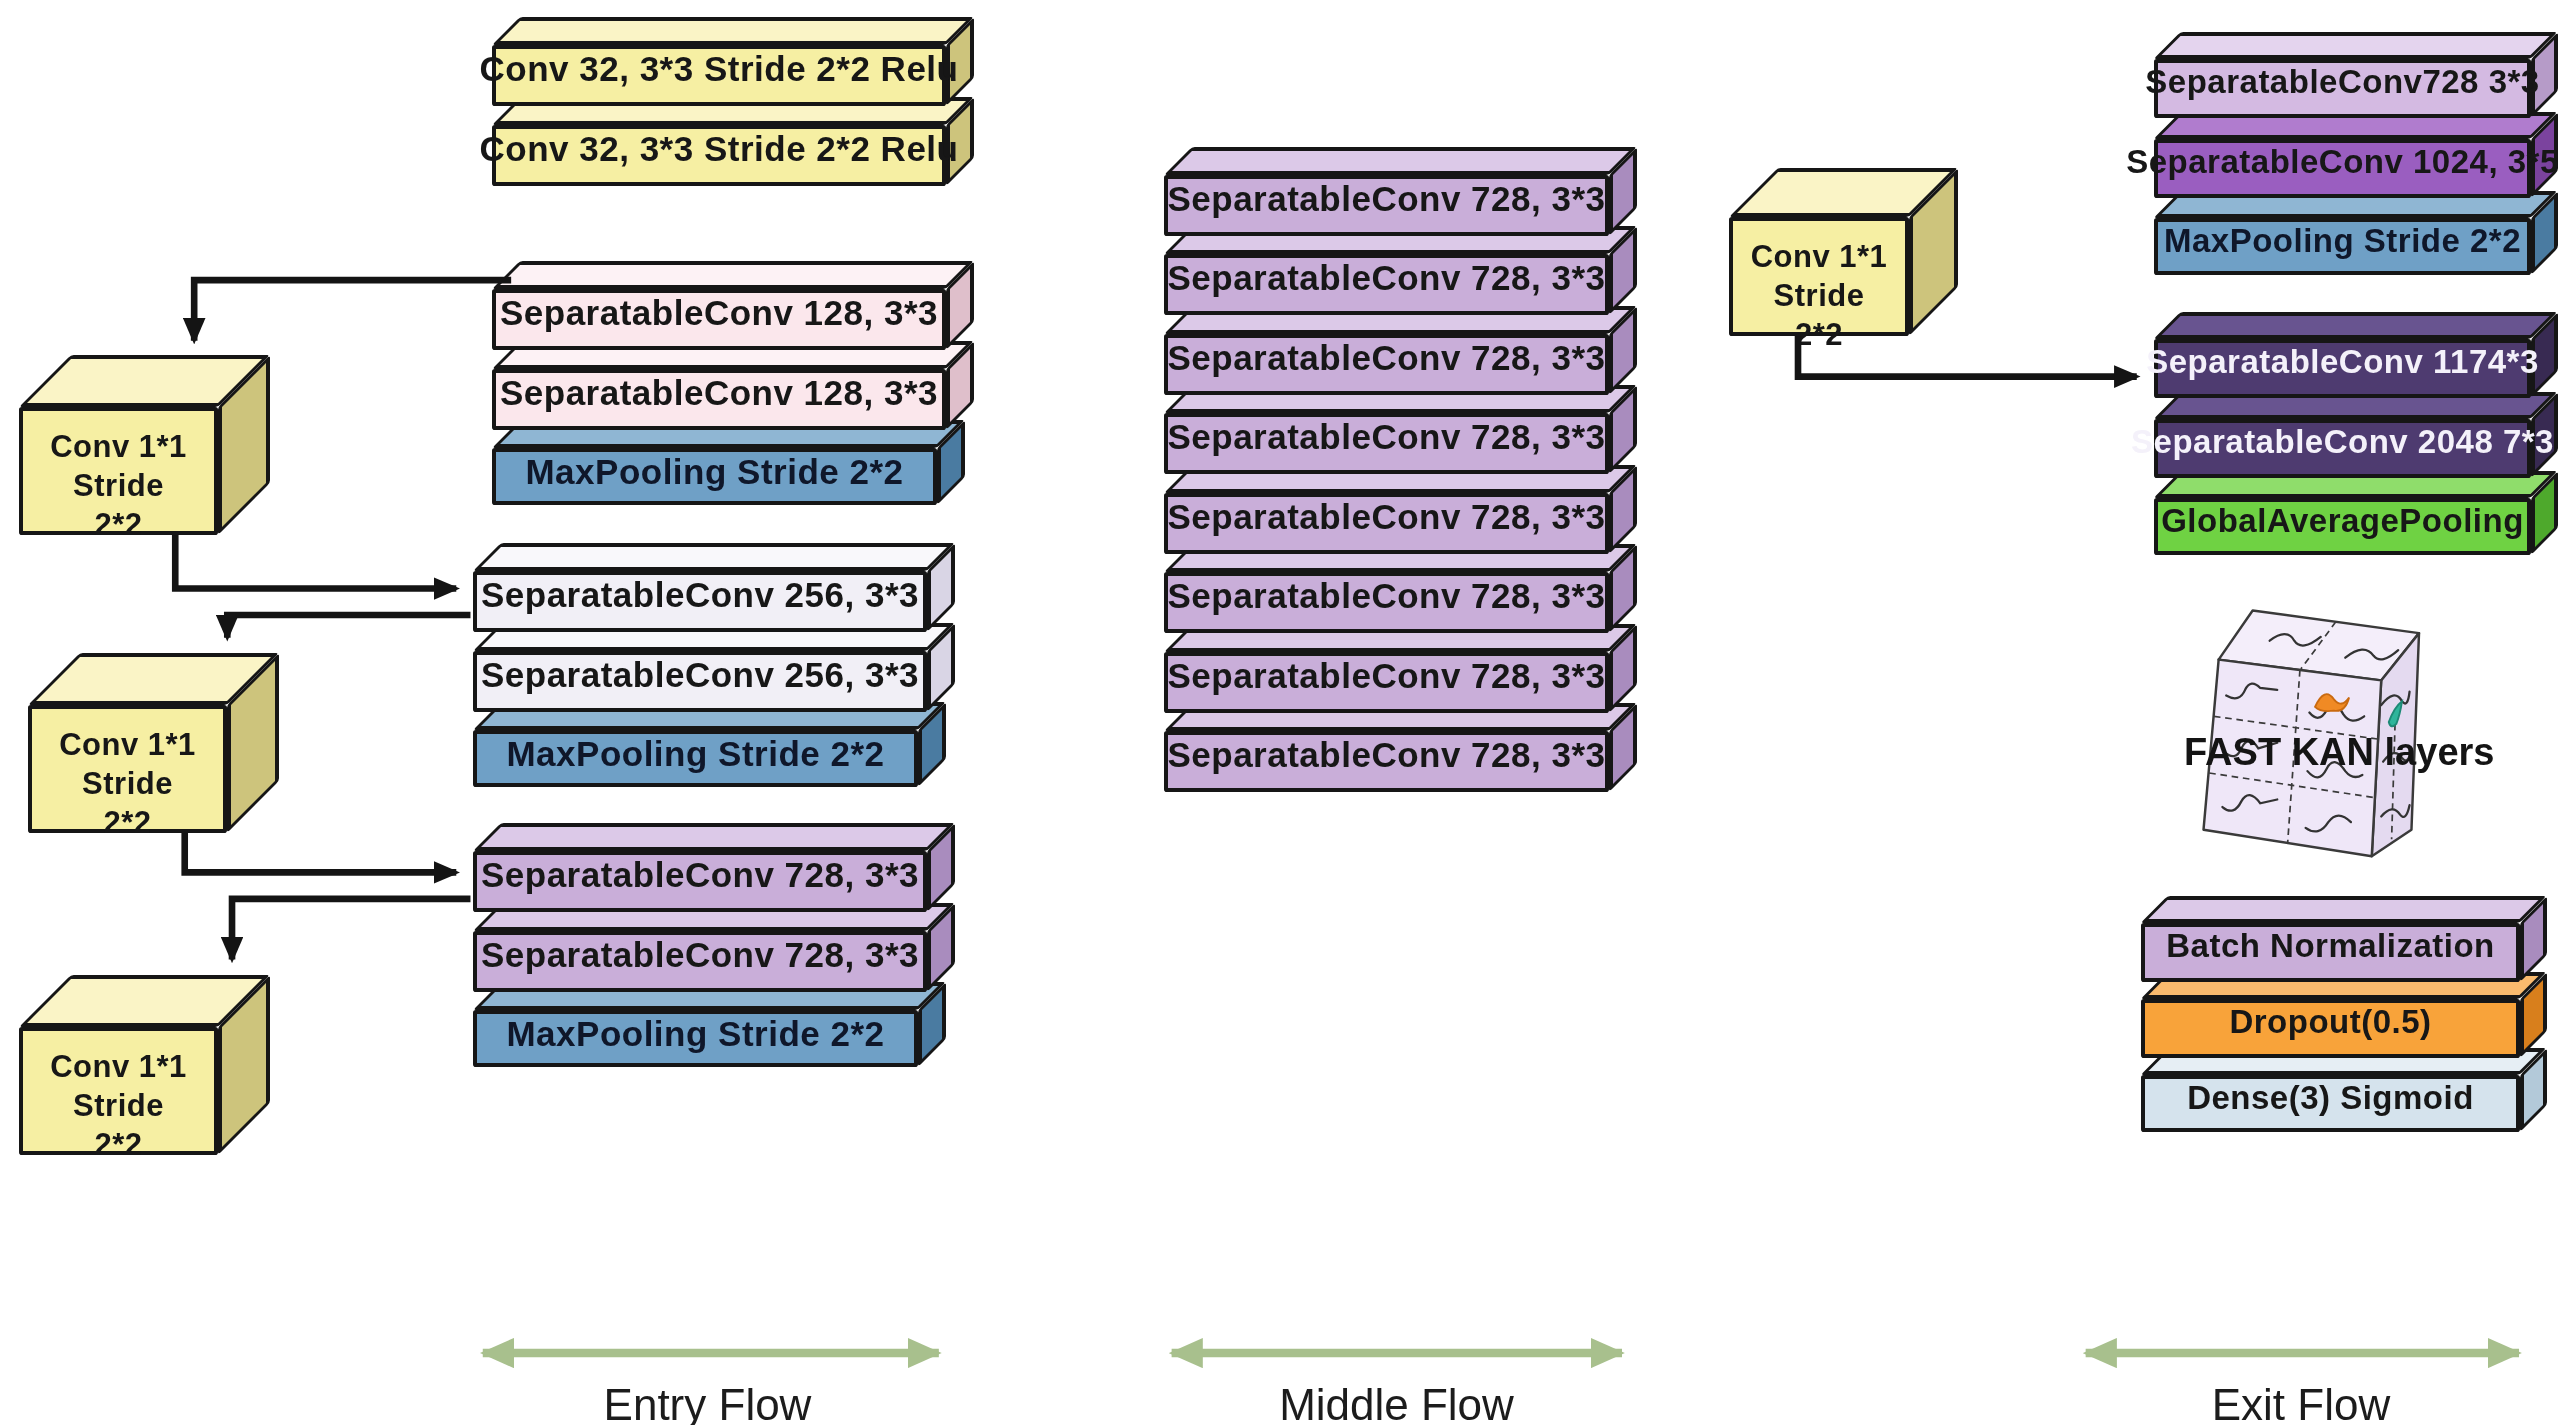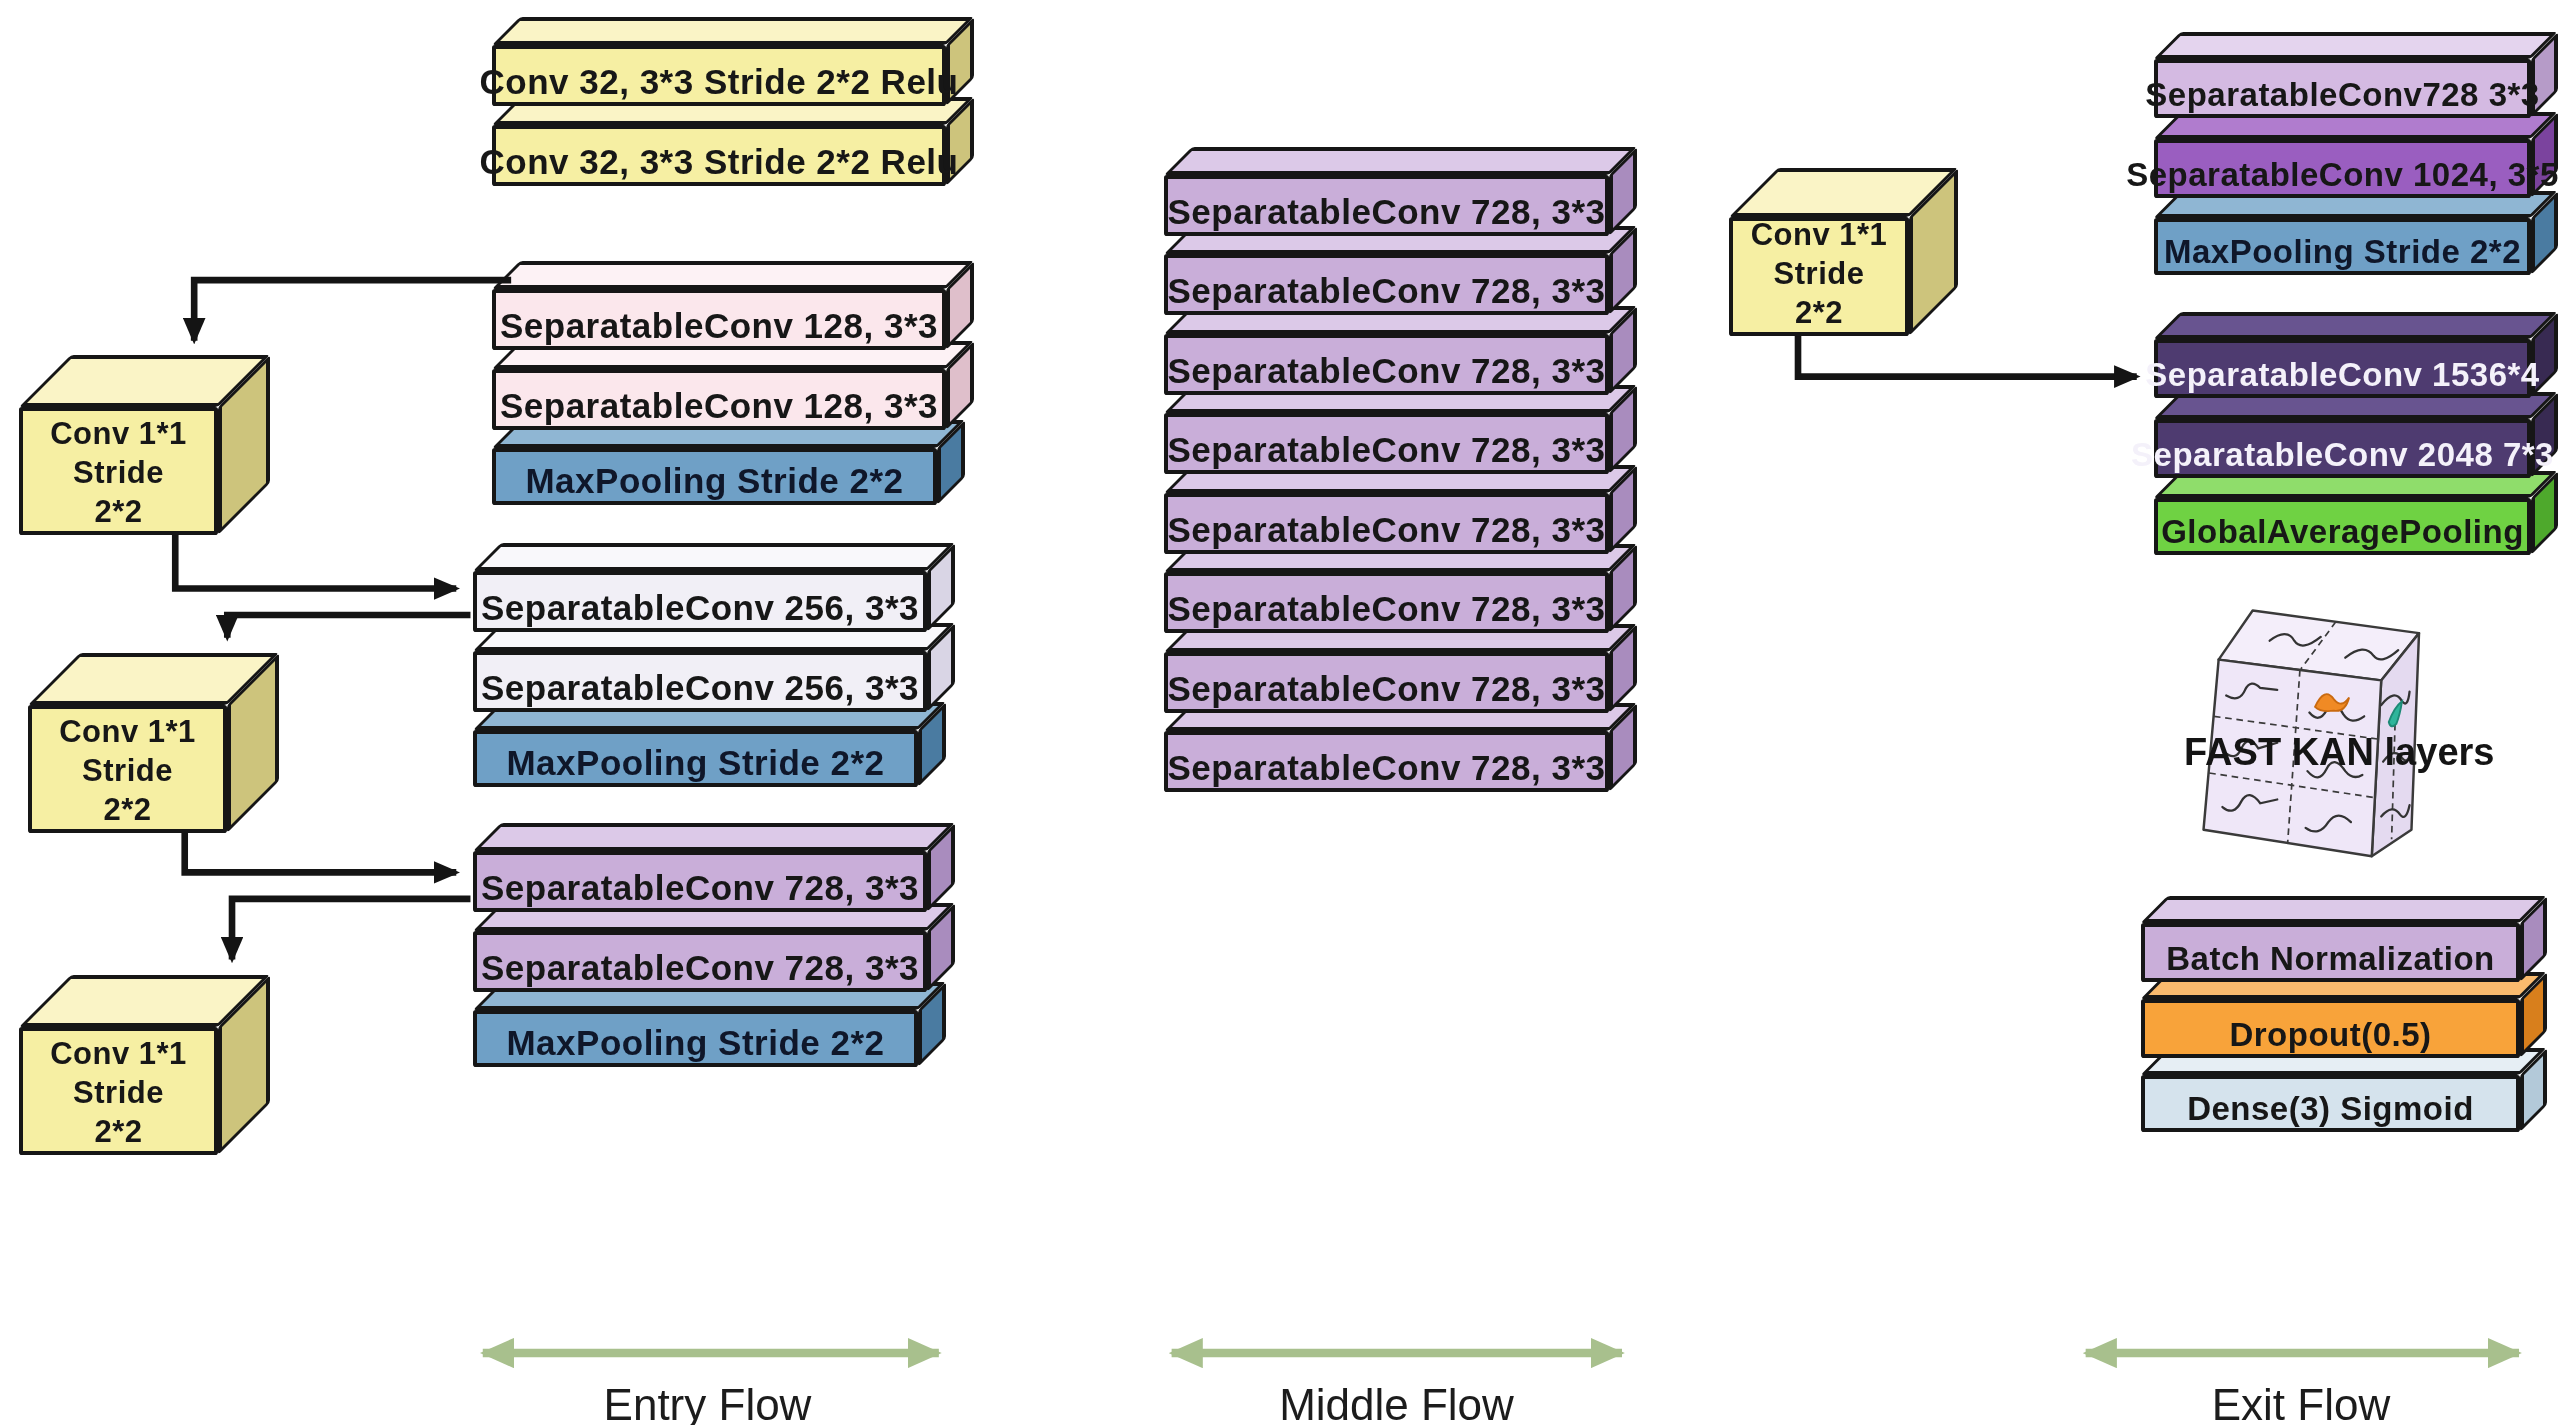--- a/index.html
+++ b/index.html
@@ -3,21 +3,21 @@
 <meta charset="utf-8">
 <style>
   html,body{margin:0;padding:0;background:#ffffff;}
   #canvas{position:relative;width:2576px;height:1425px;background:#ffffff;overflow:hidden;
           font-family:"Liberation Sans","DejaVu Sans",sans-serif;}
 
   
   .slab{position:absolute;}
   .slab .front{position:absolute;left:0;top:var(--d);width:var(--w);height:var(--h);
        background:var(--front);border:4.7px solid #161616;border-radius:2.8px;box-sizing:border-box;
-       display:flex;align-items:flex-end;justify-content:center;}
+       display:flex;align-items:flex-start;justify-content:center;}
   .slab .topf{position:absolute;left:0;top:0;width:var(--w);height:var(--d);
        background:var(--topf);border:4.7px solid #161616;border-radius:2.8px;box-sizing:border-box;
        transform:skewX(-45deg);transform-origin:0 100%;}
   .slab .side{position:absolute;left:var(--w);top:var(--d);width:var(--d);height:var(--h);
        background:var(--side);border:4.7px solid #161616;border-radius:2.8px;box-sizing:border-box;
        transform:skewY(-45deg);transform-origin:0 0;}
   .slab span{font-weight:700;font-size:35px;color:#171717;white-space:nowrap;letter-spacing:0.5px;}
   .slab.sm span{font-size:33px;}
   .slab.bluetxt span{color:#0f172a;}
   .slab.whitetxt span{color:#f4f1fa;}
@@ -233,21 +233,21 @@
       <i class="side"></i>
     <b class="front">
         <span>MaxPooling Stride 2*2</span>
       </b>
   </div>
 
   <div class="slab sm whitetxt" style="left:2154px;top:312px;--w:377px;--h:59px;--d:26.5px;--front:#4E3B70;--topf:#685490;--side:#382A52;z-index:27">
     <i class="topf"></i>
       <i class="side"></i>
     <b class="front">
-        <span>SeparatableConv 1536*4</span>
+        <span>SeparatableConv 1174*3</span>
       </b>
   </div>
   <div class="slab sm whitetxt" style="left:2154px;top:392px;--w:377px;--h:59px;--d:26.5px;--front:#4E3B70;--topf:#685490;--side:#382A52;z-index:26">
     <i class="topf"></i>
       <i class="side"></i>
     <b class="front">
         <span>SeparatableConv 2048 7*3</span>
       </b>
   </div>
   <div class="slab sm" style="left:2154px;top:471px;--w:377px;--h:57px;--d:26.5px;--front:#6FD243;--topf:#8FDD6B;--side:#4EA92C;z-index:25">

